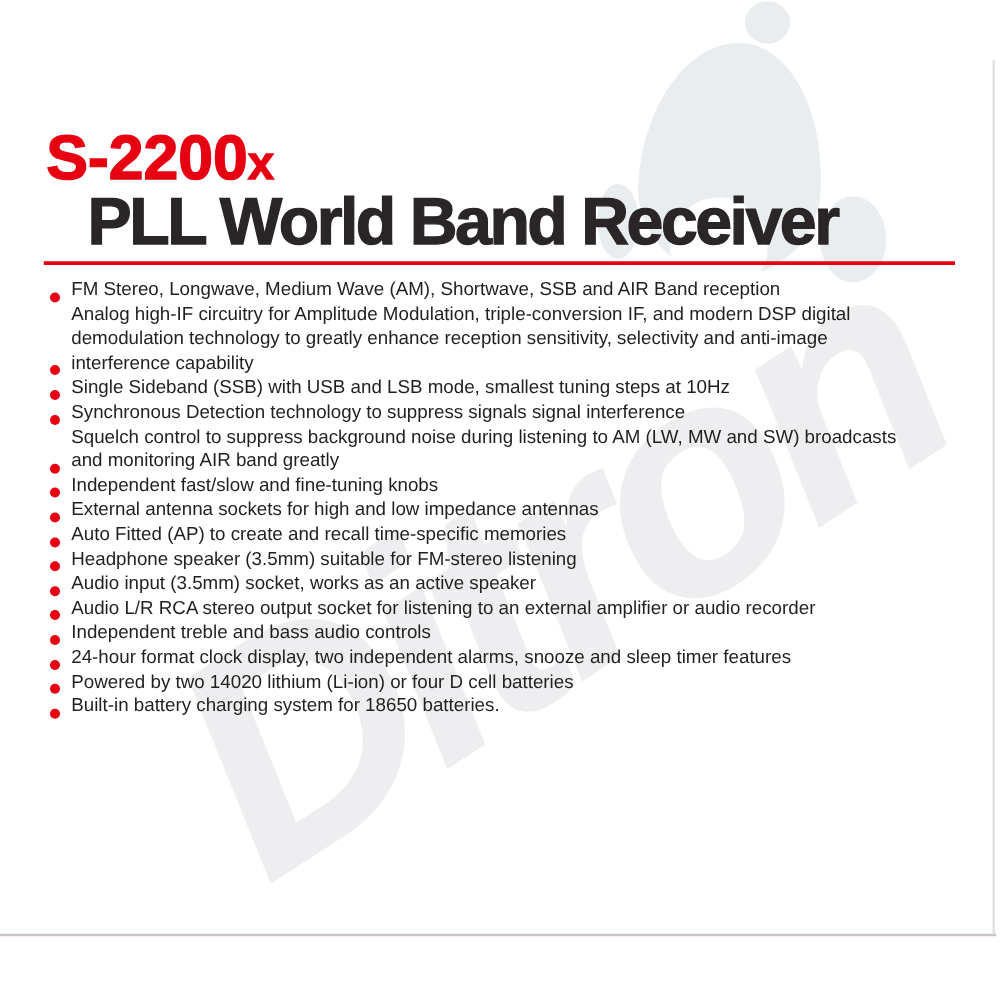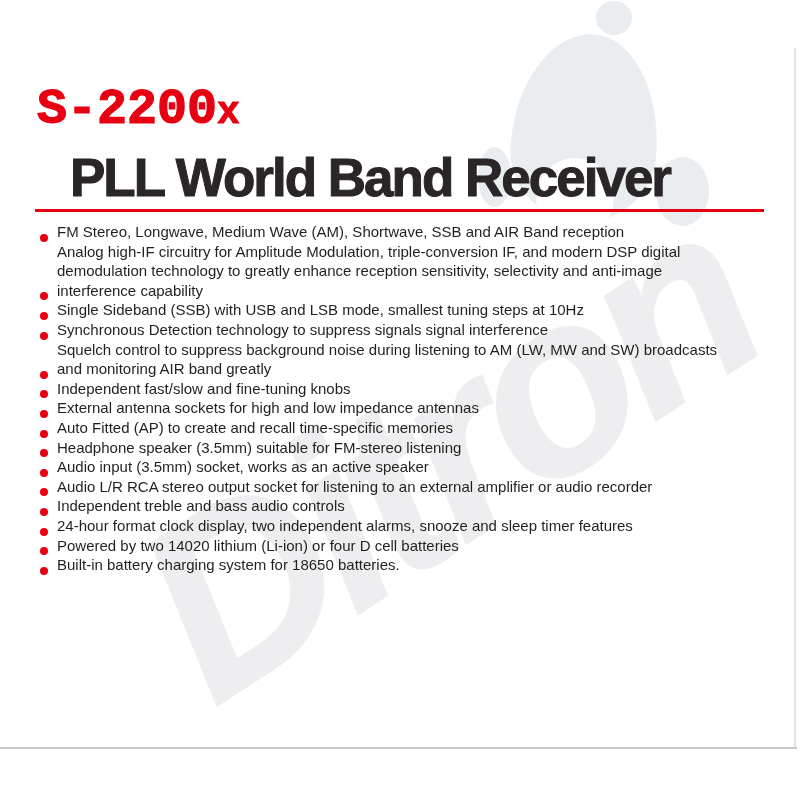--- a/index.html
+++ b/index.html
@@ -36,23 +36,23 @@
     letter-spacing:-12px;text-align:center;white-space:nowrap;
     color:var(--watermark-gray);opacity:0.11;
     transform:rotate(-33deg);
     -webkit-text-stroke:2px var(--watermark-gray);
   }
   
   .edge-right{position:absolute;left:794px;top:48px;width:2px;height:700px;background:var(--edge-gray);z-index:1;}
   .bottom-line{position:absolute;left:0;top:747px;width:797px;height:2px;background:var(--divider-gray);z-index:3;}
   
   .model{
-    position:absolute;left:37px;top:84px;z-index:2;
-    color:var(--accent-red);font-size:50px;line-height:52px;font-weight:bold;
-    letter-spacing:0px;font-family:Liberation Mono, monospace;-webkit-text-stroke:1.2px var(--accent-red);
+    position:absolute;left:37px;top:94px;z-index:2;
+    color:var(--accent-red);font-size:50px;line-height:64px;font-weight:bold;
+    letter-spacing:0px;-webkit-text-stroke:1.2px var(--accent-red);
   }
   .model .suffix{font-size:38px;-webkit-text-stroke:1px var(--accent-red);}
   .title{
     position:absolute;left:34px;top:150px;z-index:2;
     color:var(--title-dark);font-size:53px;line-height:56px;font-weight:bold;
     letter-spacing:-2px;-webkit-text-stroke:1px var(--title-dark);
     white-space:nowrap;
     margin-left:36px;
   }
   .rule{position:absolute;left:35px;top:209px;width:729px;height:3px;background:var(--accent-red);z-index:2;}

